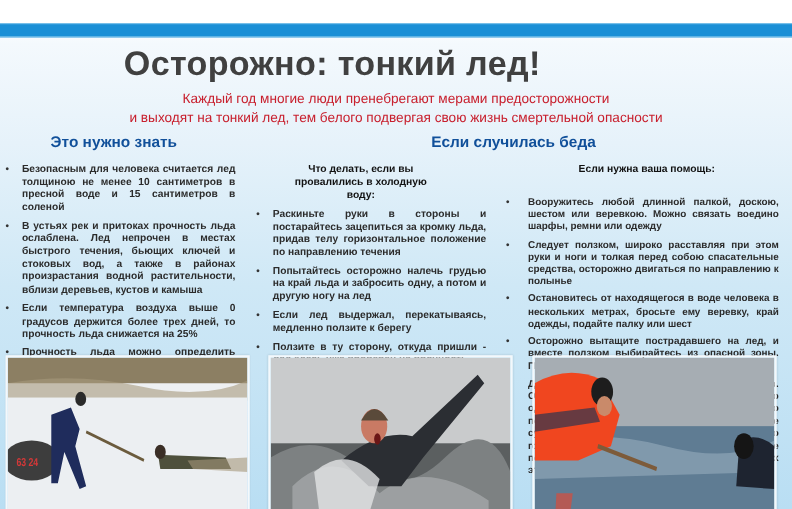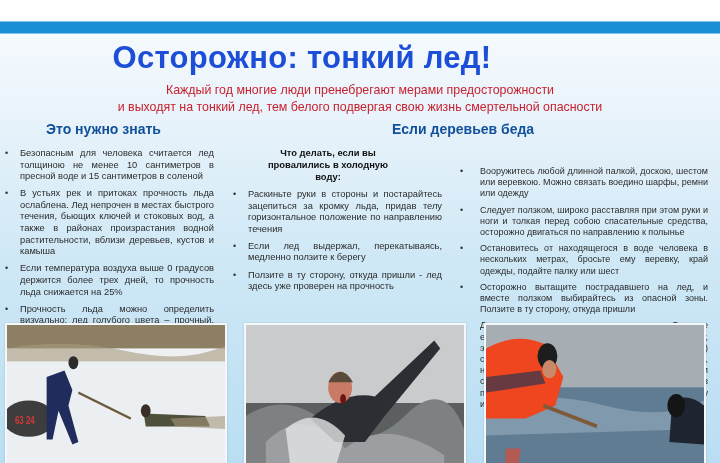--- a/index.html
+++ b/index.html
@@ -10,34 +10,34 @@
     position: relative;
     color: #222;
   }
   .top-bar {
     position: absolute; left: 0; top: 21px; width: 720px; height: 11px;
     background: #1a8fd6;
     border-top: 1px solid #7fc4ea; border-bottom: 1px solid #7fc4ea;
   }
   .title {
     position: absolute; left: 0; top: 40px; width: 604px; text-align: center;
-    font-weight: bold; font-size: 31px; color: #1d4ed8; letter-spacing: 0.3px;
+    font-weight: bold; font-size: 31px; color: #404040; letter-spacing: 0.3px;
     font-family: "Liberation Sans", sans-serif;
   }
   .subtitle {
     position: absolute; left: 0; top: 82px; width: 720px; text-align: center;
     font-weight: normal; font-size: 12.4px; line-height: 17px; color: #c8202e;
   }
   .section-heading {
     position: absolute; font-weight: bold; color: #11509a; font-size: 14px;
   }
   .col {
     position: absolute; font-size: 9.3px; line-height: 11.6px; color: #2b2b2b;
   }
-  .col ul { list-style: none; margin: 0; padding: 0; }
+  .col ul { list-style: none; margin: 0; padding: 0; font-weight: bold; }
   .col li { position: relative; padding-left: 18px; margin-bottom: 5.5px; text-align: justify; }
   .col li::before {
     content: "•"; position: absolute; left: 3px; top: 0; font-size: 9px; color: #333;
   }
   .col-right li { padding-left: 12px; margin-bottom: 5px; }
   .col-right li::before { left: -8px; }
   .col-heading {
     text-align: center; font-weight: bold; font-size: 9.4px; line-height: 12px; color: #111;
     margin-bottom: 6px;
   }
@@ -53,41 +53,43 @@
 
 <div class="top-bar"></div>
 
 <div class="title">Осторожно: тонкий лед!</div>
 <div class="subtitle">
   <div>Каждый год многие люди пренебрегают мерами предосторожности</div>
   <div>и выходят на тонкий лед, тем белого подвергая свою жизнь смертельной опасности</div>
 </div>
 
 <div class="section-heading" style="left:46px; top:121px;">Это нужно знать</div>
-<div class="section-heading" style="left:392px; top:121px;">Если деревьев беда</div>
+<div class="section-heading" style="left:392px; top:121px;">Если случилась беда</div>
 
 <div class="col" style="left:2px; top:148px; width:212px;">
   <ul>
     <li>Безопасным для человека считается лед толщиною не менее 10 сантиметров в пресной воде и 15 сантиметров в соленой</li>
     <li>В устьях рек и притоках прочность льда ослаблена. Лед непрочен в местах быстрого течения, бьющих ключей и стоковых вод, а также в районах произрастания водной растительности, вблизи деревьев, кустов и камыша</li>
     <li>Если температура воздуха выше 0 градусов держится более трех дней, то прочность льда снижается на 25%</li>
     <li>Прочность льда можно определить визуально: лед голубого цвета – прочный, белого – прочность его в 2 раза меньше, серый, матово-белый или с желтоватым оттенком лед ненадежен</li>
   </ul>
 </div>
 
 <div class="col" style="left:230px; top:147px; width:212px;">
   <div class="col-heading" style="padding:0 40px 0 24px;">Что делать, если вы провалились в холодную воду:</div>
   <ul>
     <li>Раскиньте руки в стороны и постарайтесь зацепиться за кромку льда, придав телу горизонтальное положение по направлению течения</li>
+    <li>Попытайтесь осторожно налечь грудью на край льда и забросить одну, а потом и другую ногу на лед</li>
     <li>Если лед выдержал, перекатываясь, медленно ползите к берегу</li>
     <li>Ползите в ту сторону, откуда пришли - лед здесь уже проверен на прочность</li>
   </ul>
 </div>
 
 <div class="col col-right" style="left:468px; top:147px; width:240px; font-size:9px; line-height:11.2px;">
+  <div class="col-heading" style="margin-bottom:3px;">Если нужна ваша помощь:</div>
   <ul style="padding-left:0;margin-top:19px;">
     <li>Вооружитесь любой длинной палкой, доскою, шестом или веревкою. Можно связать воедино шарфы, ремни или одежду</li>
     <li>Следует ползком, широко расставляя при этом руки и ноги и толкая перед собою спасательные средства, осторожно двигаться по направлению к полынье</li>
     <li>Остановитесь от находящегося в воде человека в нескольких метрах, бросьте ему веревку, край одежды, подайте палку или шест</li>
     <li>Осторожно вытащите пострадавшего на лед, и вместе ползком выбирайтесь из опасной зоны. Ползите в ту сторону, откуда пришли</li>
     <li>Доставьте пострадавшего в теплое место. Окажите ему помощь: снимите с него мокрую одежду, энергично разотрите тело (до покраснения кожи) смоченной в спирте или водке суконкой или руками, напоите пострадавшего горячим чаем. Ни в коем случае не давайте пострадавшему алкоголь: в подобных случаях это может привести к летальному исходу</li>
   </ul>
 </div>
 
 <div class="photo" style="left:5px; width:222px;">

